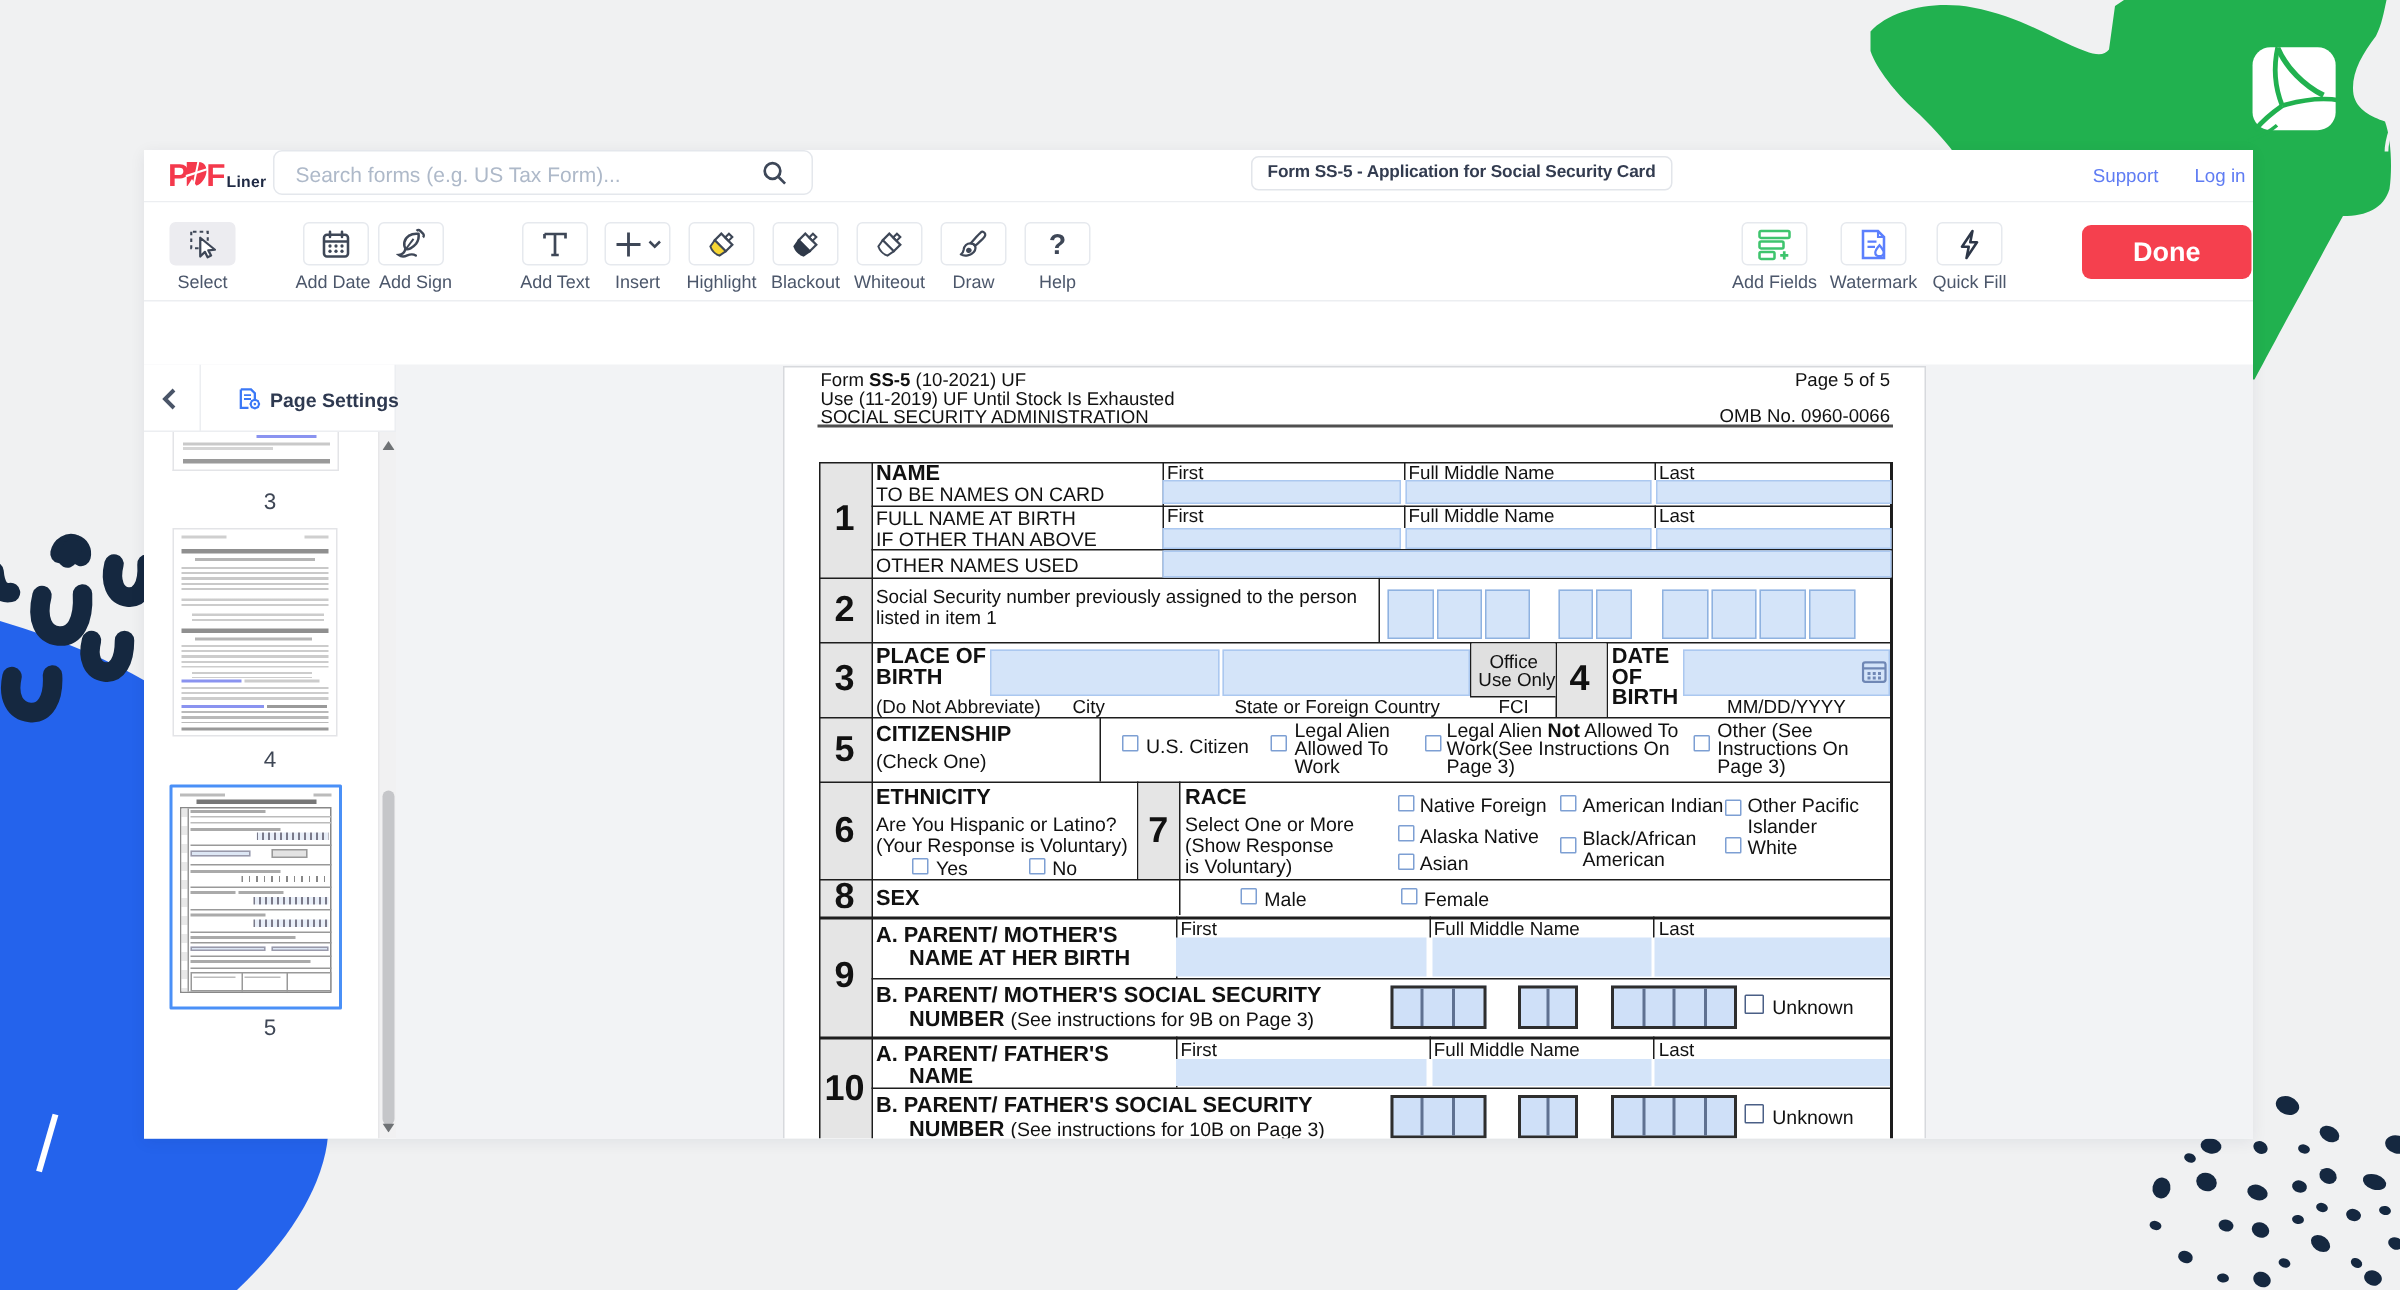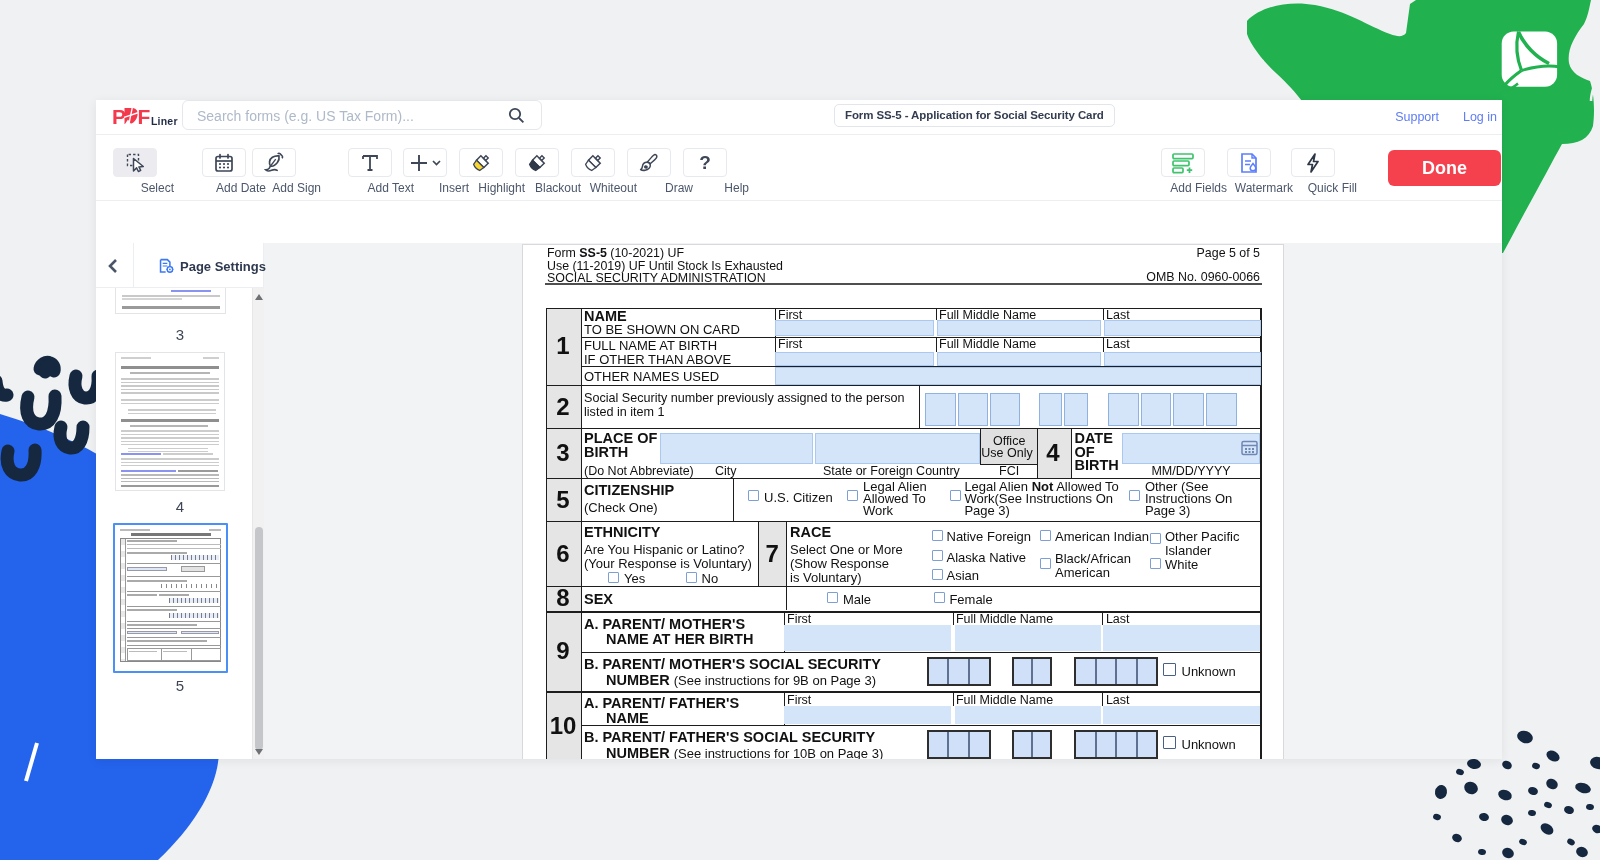--- a/index.html
+++ b/index.html
@@ -15,21 +15,21 @@
 .srch .ph { position:absolute; left:14px; top:7px; font-size:14px; color:#aeb9c9; }
 .srch svg { position:absolute; right:16px; top:6px; }
 .docttl { position:absolute; left:738px; top:4px; height:23px; line-height:21px; border:1px solid #e2e5ea; border-radius:5px; padding:0 10px; font-size:11.5px; font-weight:bold; color:#333c50; letter-spacing:-0.1px; }
 .hlinks { position:absolute; right:5px; top:10px; font-size:12.5px; color:#5f7cf3; }
 .hlinks span { margin-left:24px; }
 
 
 .tbar { position:absolute; left:0; top:35px; width:100%; height:66px; border-bottom:1px solid #eceef1; background:#fff; }
 .tbtn { position:absolute; top:13px; width:44px; height:29px; border:1px solid #e6e9ee; border-radius:4px; background:#fff; display:flex; align-items:center; justify-content:center; }
 .tbtn.act { background:#ececf0; border-color:#ececf0; }
-.tlbl { position:absolute; top:46px; font-size:12px; color:#4c576b; text-align:right; white-space:nowrap; }
+.tlbl { position:absolute; top:46px; font-size:12px; color:#4c576b; text-align:center; white-space:nowrap; }
 .done { position:absolute; left:1292px; top:15px; width:113px; height:36px; background:#f5404e; border-radius:6px; color:#fff; font-size:18px; font-weight:bold; text-align:center; line-height:36px; }
 
 
 .sbar { position:absolute; left:0; top:101px; width:100%; height:42px; border-bottom:1px solid #eceef1; background:#fff; }
 .uredo { position:absolute; left:17px; top:8px; width:56px; height:27px; border:1px solid #e6e9ee; border-radius:4px; }
 .uredo .dv { position:absolute; left:28px; top:0; width:1px; height:100%; background:#e6e9ee; }
 .zoomdd { position:absolute; left:77px; top:8px; width:85px; height:27px; border:1px solid #e6e9ee; border-radius:4px; font-size:14px; color:#3d4758; line-height:25px; padding-left:13px; }
 .hint { position:absolute; left:176px; top:14px; font-size:12.5px; color:#3d4758; }
 .sgrid { position:absolute; right:40px; top:14px; font-size:12.5px; font-weight:bold; color:#3d4758; }
 .toggle { position:absolute; right:0px; top:14px; width:29px; height:14px; background:#d7dde6; border-radius:8px; }
@@ -459,21 +459,21 @@
         <div class="num" style="left:22.5px;top:194px">3</div>
         <div class="num" style="left:513px;top:194px;width:34px">4</div>
         <div class="num" style="left:22.5px;top:240.6px">5</div>
         <div class="num" style="left:22.5px;top:294.6px">6</div>
         <div class="num" style="left:235.2px;top:294.6px;width:28px">7</div>
         <div class="num" style="left:22.5px;top:339.3px">8</div>
         <div class="num" style="left:22.5px;top:391.9px">9</div>
         <div class="num" style="left:22.5px;top:466.5px">10</div>
 
         <div class="bh" style="left:61px;top:64px">NAME</div>
-        <div class="t12" style="left:61px;top:77.5px">TO BE SHOWN ON CARD</div>
+        <div class="t12" style="left:61px;top:77.5px">TO BE NAMES ON CARD</div>
         <div class="t11" style="left:255px;top:63.5px">First</div>
         <div class="t11" style="left:416px;top:63.5px">Full Middle Name</div>
         <div class="t11" style="left:583px;top:63.5px">Last</div>
         <div class="bf" style="left:252px;top:75.2px;width:159px;height:16px"></div>
         <div class="bf" style="left:414px;top:75.2px;width:164px;height:16px"></div>
         <div class="bf" style="left:581px;top:75.2px;width:156.5px;height:16px"></div>
         <div class="t12" style="left:61px;top:93.5px">FULL NAME AT BIRTH</div>
         <div class="t12" style="left:61px;top:108px">IF OTHER THAN ABOVE</div>
         <div class="t11" style="left:255px;top:92.5px">First</div>
         <div class="t11" style="left:416px;top:92.5px">Full Middle Name</div>
@@ -502,21 +502,21 @@
           </div>
 
         <div class="bh" style="left:61px;top:186px">PLACE OF</div>
         <div class="bh" style="left:61px;top:199.5px">BIRTH</div>
         <div class="t11" style="left:61px;top:220px">(Do Not Abbreviate)</div>
         <div class="bf" style="left:137px;top:188.3px;width:152.7px;height:30.5px"></div>
         <div class="bf" style="left:292px;top:188.3px;width:165.3px;height:30.5px"></div>
         <div class="t11" style="left:192px;top:220px">City</div>
         <div class="t11" style="left:300px;top:220px;width:112px;text-align:center">State or Foreign Country</div>
         <div class="t11" style="left:458.3px;top:190px;width:55.7px;text-align:center">Office</div>
-        <div class="t11" style="left:458.3px;top:202px;width:55.7px;text-align:left">Use Only</div>
+        <div class="t11" style="left:458.3px;top:202px;width:55.7px;text-align:right">Use Only</div>
         <div class="t11" style="left:458.3px;top:220px;width:55.7px;text-align:center">FCI</div>
         <div class="bh" style="left:551.5px;top:186px">DATE</div>
         <div class="bh" style="left:551.5px;top:199.5px">OF</div>
         <div class="bh" style="left:551.5px;top:213px">BIRTH</div>
         <div class="bf" style="left:598.7px;top:188.3px;width:138.5px;height:30.5px"></div>
         <svg style="left:718px;top:194px" width="17" height="17" viewBox="0 0 17 17">
             <g fill="none" stroke="#6f87b5" stroke-width="1.5">
               <rect x="1" y="2.5" width="15" height="13" rx="1.5"></rect>
               <path d="M1,6.5 L16,6.5"></path>
             </g>

